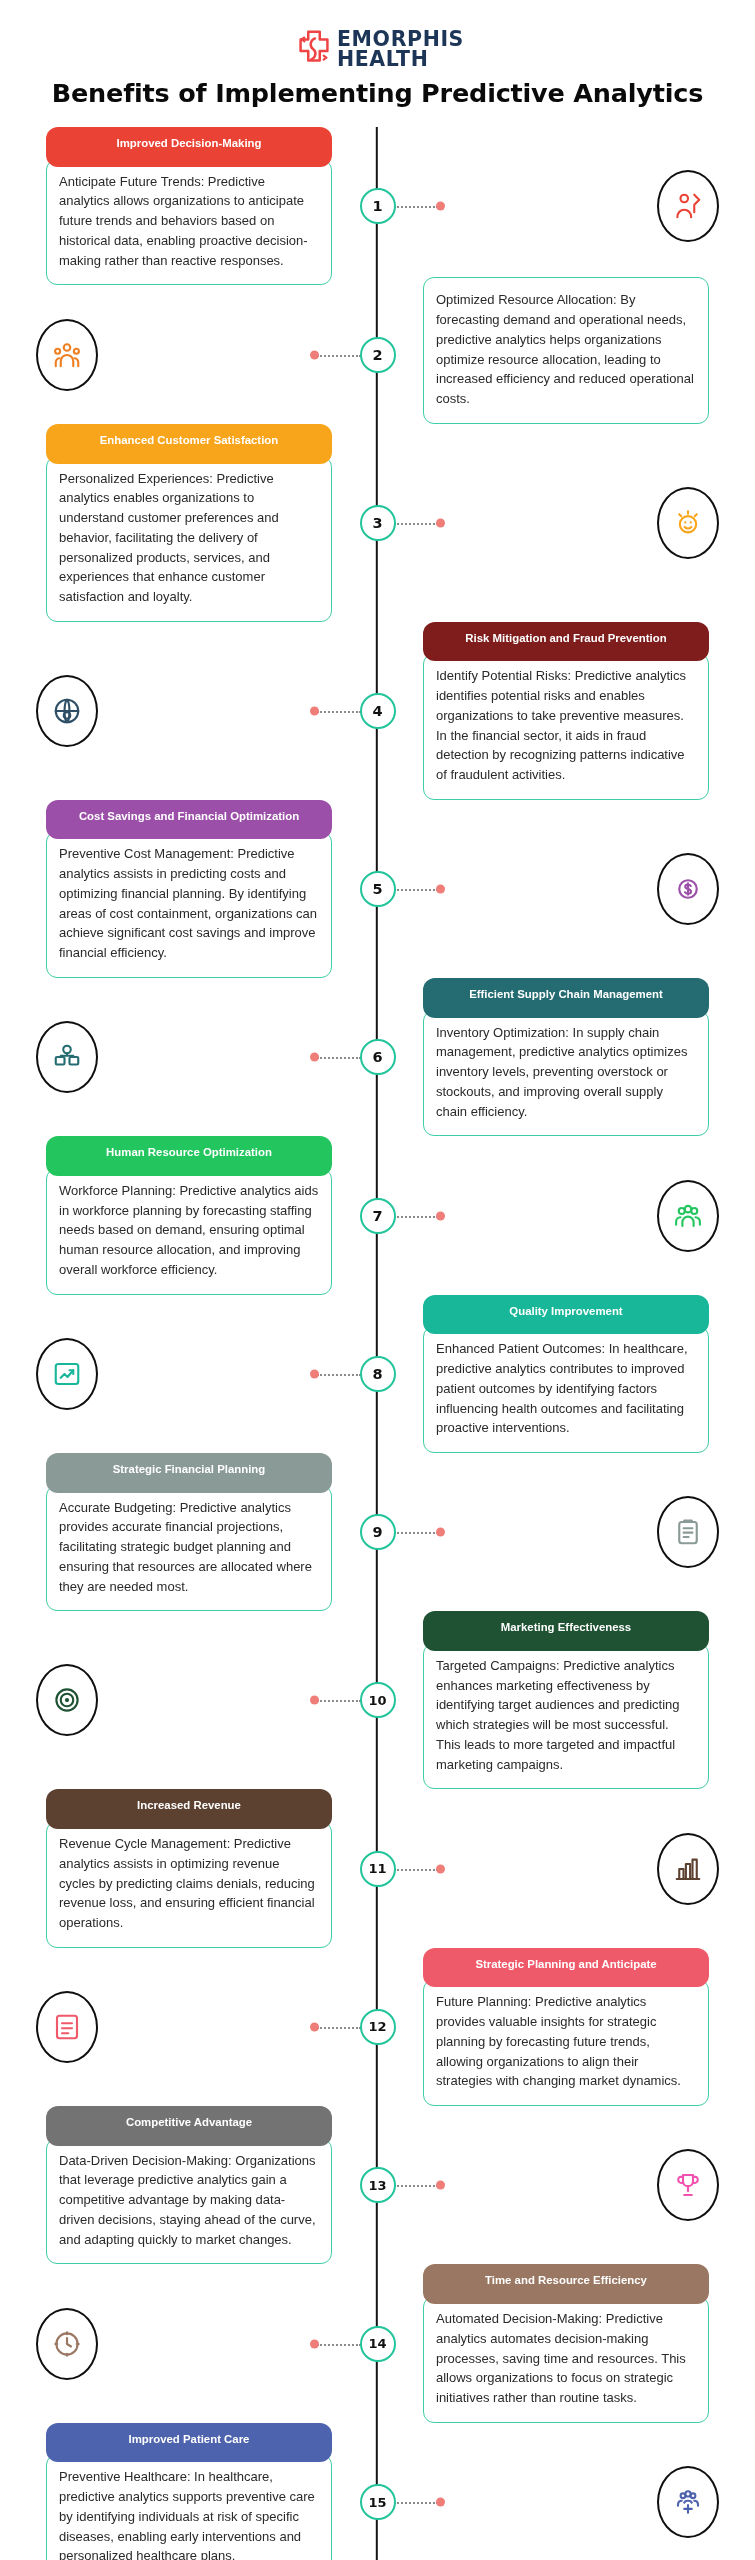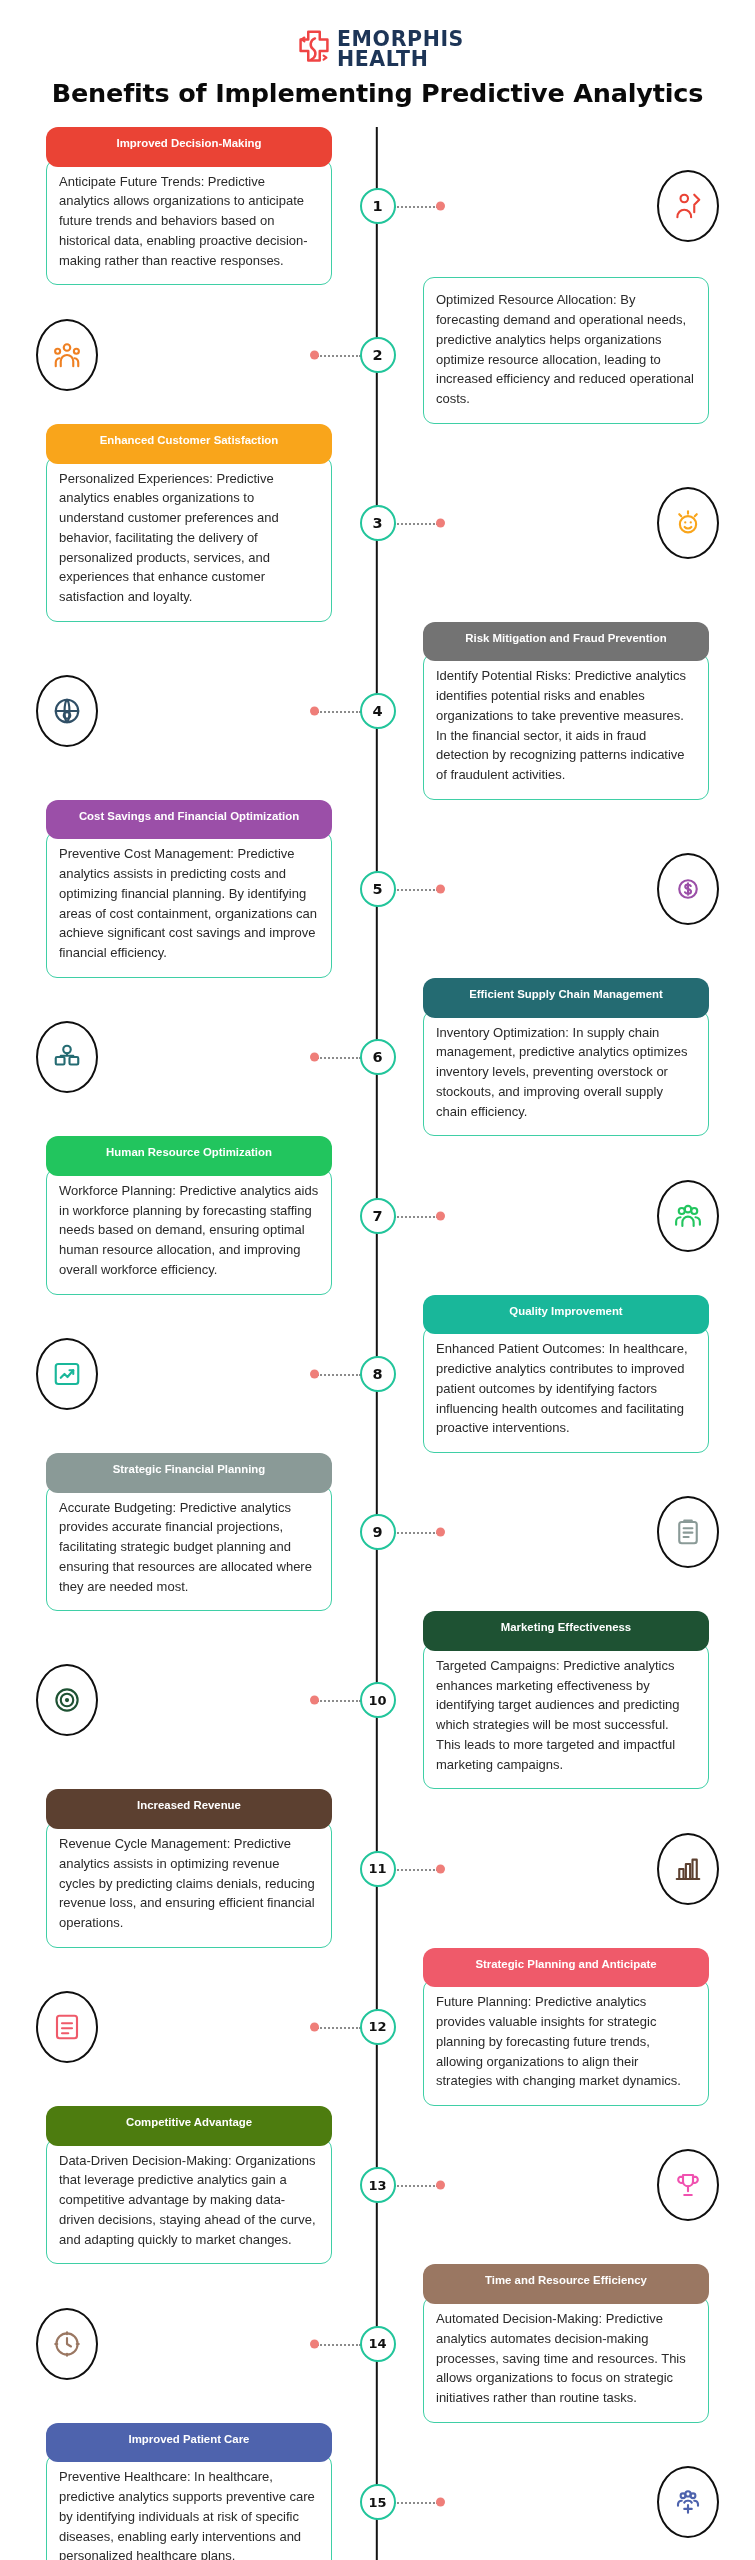--- a/index.html
+++ b/index.html
@@ -289,21 +289,21 @@
             </div>
           </div>
         </div>
         <div class="node">
           <div class="connector to-left"></div>
           <div class="conn-dot l"></div>
           <div class="bubble">4</div>
         </div>
         <div class="side right">
           <div class="card">
-            <div class="card-head" style="background:#737373">Risk Mitigation and Fraud Prevention</div>
+            <div class="card-head" style="background:#7f1d1d">Risk Mitigation and Fraud Prevention</div>
             <div class="card-body">Identify Potential Risks: Predictive analytics identifies potential risks and enables organizations to take preventive measures. In the financial sector, it aids in fraud detection by recognizing patterns indicative of fraudulent activities.</div>
           </div>
         </div>
       </div>
       <div class="row">
         <div class="side left">
           <div class="card">
             <div class="card-head" style="background:#9b4fa8">Cost Savings and Financial Optimization</div>
             <div class="card-body">Preventive Cost Management: Predictive analytics assists in predicting costs and optimizing financial planning. By identifying areas of cost containment, organizations can achieve significant cost savings and improve financial efficiency.</div>
           </div>
@@ -490,21 +490,21 @@
         <div class="side right">
           <div class="card">
             <div class="card-head" style="background:#ef5a6a">Strategic Planning and Anticipate</div>
             <div class="card-body">Future Planning: Predictive analytics provides valuable insights for strategic planning by forecasting future trends, allowing organizations to align their strategies with changing market dynamics.</div>
           </div>
         </div>
       </div>
       <div class="row">
         <div class="side left">
           <div class="card">
-            <div class="card-head" style="background:#4d7c0f">Competitive Advantage</div>
+            <div class="card-head" style="background:#737373">Competitive Advantage</div>
             <div class="card-body">Data-Driven Decision-Making: Organizations that leverage predictive analytics gain a competitive advantage by making data-driven decisions, staying ahead of the curve, and adapting quickly to market changes.</div>
           </div>
         </div>
         <div class="node">
           <div class="connector to-right"></div>
           <div class="conn-dot r"></div>
           <div class="bubble wide">13</div>
         </div>
         <div class="side right">
           <div class="icon-holder left">

